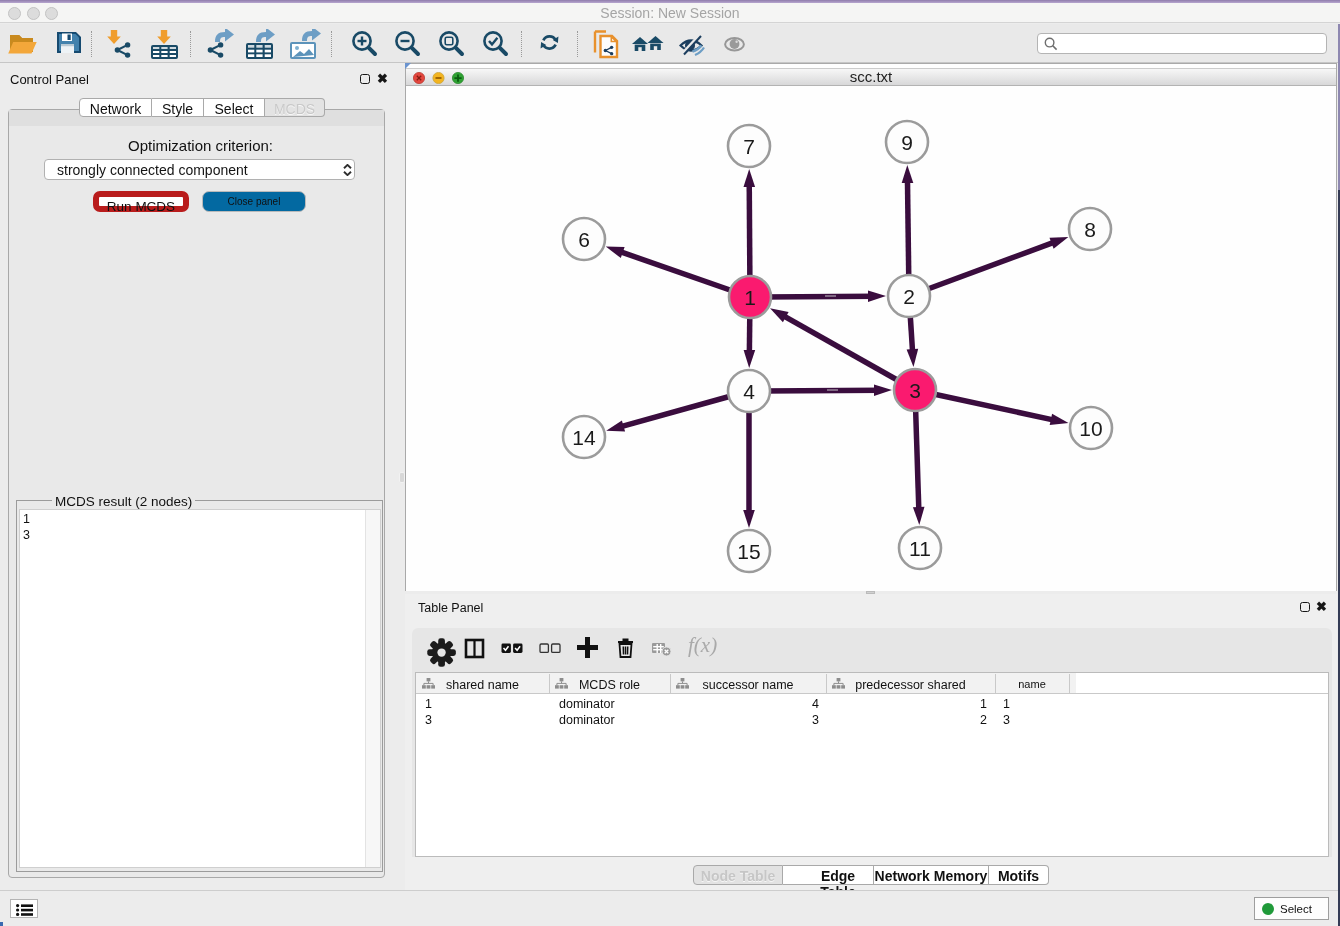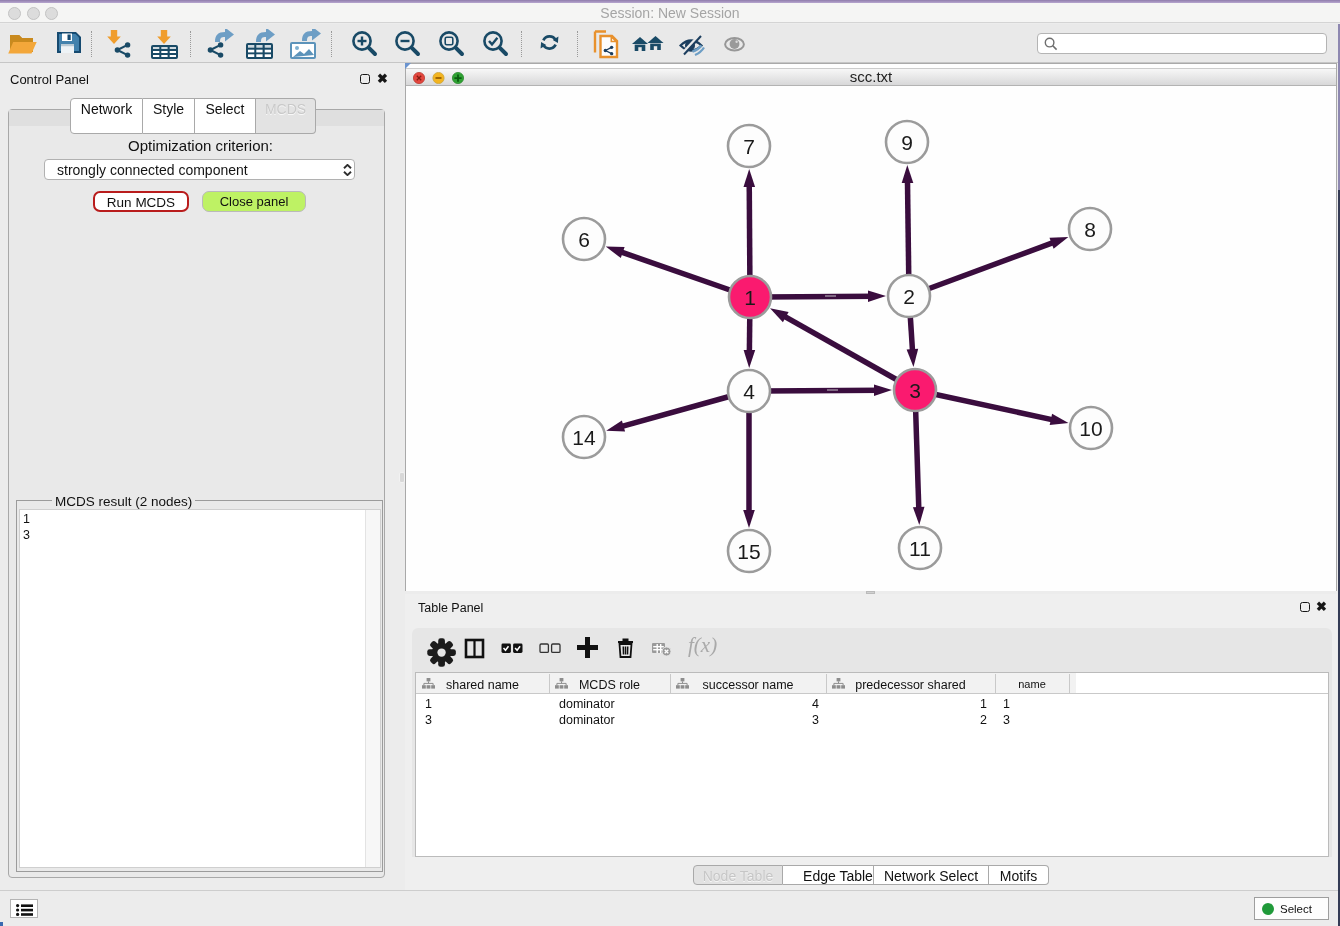--- a/index.html
+++ b/index.html
@@ -154,36 +154,36 @@
     <line x1="8.8" y1="8.8" x2="12.6" y2="12.6" stroke="#6e6e6e" stroke-width="1.6"></line>
   </svg>
 
 <div class="abs" style="left:10px;top:72px;font-size:13px;color:#111;">Control Panel</div>
 <div class="winbtn" style="left:360px;top:74px;"></div>
 <div class="xbtn" style="left:377px;top:71px;">✖</div>
 
 <div class="abs" style="left:8px;top:109px;width:377px;height:769px;background:#e9e9e9;border:1px solid #a8a8a8;border-radius:4px;"></div>
 <div class="abs" style="left:9px;top:110px;width:375px;height:16px;background:#dfdfdf;"></div>
 
-<div class="abs" style="left:70px;top:98px;width:246px;height:36px;">
+<div class="abs" style="left:79px;top:98px;width:246px;height:19px;">
   <div class="tab" style="left:0;width:73px;border-left:1px solid #a9a9a9;border-radius:4px 0 0 4px;"><span>Network</span></div>
   <div class="tab" style="left:73px;width:52px;"><span>Style</span></div>
   <div class="tab" style="left:125px;width:61px;"><span>Select</span></div>
   <div class="tab" style="left:186px;width:60px;background:#e3e3e3;border-radius:0 4px 4px 0;color:#c9c9c9;text-shadow:0 1px 0 #f8f8f8;"><span>MCDS</span></div>
 </div>
 <div class="abs" style="left:8px;top:137px;width:385px;text-align:center;font-size:15px;color:#111;">Optimization criterion:</div>
 
 <div class="abs" style="left:44px;top:159px;width:311px;height:21px;background:#fff;border:1px solid #b1b1b1;border-radius:4px;font-size:14px;color:#141414;line-height:20px;padding-left:12px;">strongly connected component</div>
 <svg class="abs" style="left:343px;top:163.5px" width="9" height="12" viewBox="0 0 9 12">
     <path d="M1,4.3 L4.5,0.9 L8,4.3" fill="none" stroke="#2e2e2e" stroke-width="1.9"></path>
     <path d="M1,7.7 L4.5,11.1 L8,7.7" fill="none" stroke="#2e2e2e" stroke-width="1.9"></path>
   </svg>
 
-<div class="abs" style="left:93px;top:191px;width:96px;height:21px;background:#fff;border:2px solid #b91c1c;border-radius:7px;font-size:13.5px;color:#111;text-align:center;line-height:19px;">Run MCDS</div>
-<div class="abs" style="left:202px;top:191px;width:104px;height:21px;background:#bef264;border:1px solid #bababa;border-radius:7px;font-size:13px;color:#111;text-align:center;line-height:19px;">Close panel</div>
+<div class="abs" style="left:93px;top:191px;width:96px;height:21px;background:#fff;border:6px solid #b91c1c;border-radius:7px;font-size:13.5px;color:#111;text-align:center;line-height:19px;">Run MCDS</div>
+<div class="abs" style="left:202px;top:191px;width:104px;height:21px;background:#0369a1;border:1px solid #bababa;border-radius:7px;font-size:10px;color:#111;text-align:center;line-height:19px;">Close panel</div>
 
 <div class="abs" style="left:16px;top:500px;width:367px;height:372px;border:1px solid #9b9b9b;"></div>
 <div class="abs" style="left:24px;top:494px;background:#e9e9e9;padding:0 3px;font-size:13.5px;color:#111;margin-left:28px;">MCDS result (2 nodes)</div>
 <div class="abs" style="left:19px;top:509px;width:362px;height:359px;background:#fff;border:1px solid #cfcfcf;"></div>
 <div class="abs" style="left:365px;top:510px;width:15px;height:357px;background:#f7f7f7;border-left:1px solid #e3e3e3;"></div>
 <div class="abs" style="left:23px;top:512px;font-size:12.5px;color:#111;line-height:15.5px;">1<br>3</div>
 
 <div class="abs" style="left:399px;top:472px;width:6px;height:11px;border:1px solid #f2f2f2;background:#d8d8d8;border-radius:2px;"></div>
 
 <div class="abs" style="left:405px;top:63px;width:932px;height:528px;background:#fefefe;border:1px solid #a9a9a9;border-bottom:none;"></div>
@@ -373,24 +373,24 @@
 <div class="abs" style="left:559px;top:697px;font-size:12.5px;color:#111;">dominator</div>
 <div class="abs" style="left:670px;top:697px;width:149px;text-align:right;font-size:12.5px;color:#111;">4</div>
 <div class="abs" style="left:826px;top:697px;width:161px;text-align:right;font-size:12.5px;color:#111;">1</div>
 <div class="abs" style="left:1003px;top:697px;font-size:12.5px;color:#111;">1</div>
 <div class="abs" style="left:425px;top:713px;font-size:12.5px;color:#111;">3</div>
 <div class="abs" style="left:559px;top:713px;font-size:12.5px;color:#111;">dominator</div>
 <div class="abs" style="left:670px;top:713px;width:149px;text-align:right;font-size:12.5px;color:#111;">3</div>
 <div class="abs" style="left:826px;top:713px;width:161px;text-align:right;font-size:12.5px;color:#111;">2</div>
 <div class="abs" style="left:1003px;top:713px;font-size:12.5px;color:#111;">3</div>
 
-<div class="abs" style="left:693px;top:865px;width:336px;height:20px;">
+<div class="abs" style="left:693px;top:865px;width:336px;height:20px;font-weight:bold;">
   <div class="tab" style="left:0;width:90px;border-left:1px solid #a9a9a9;border-radius:4px 0 0 4px;background:#e2e2e2;color:#c6c6c6;text-shadow:0 1px 0 #f6f6f6;"><span>Node Table</span></div>
   <div class="tab" style="left:90px;width:91px;padding-left:20px;"><span>Edge Table</span></div>
-  <div class="tab" style="left:181px;width:115px;"><span>Network Select</span></div>
+  <div class="tab" style="left:181px;width:115px;"><span>Network Memory</span></div>
   <div class="tab" style="left:296px;width:60px;border-radius:0 4px 4px 0;"><span>Motifs</span></div>
 </div>
 
 <div class="abs" style="left:0;top:890px;width:1340px;height:36px;background:#ececec;border-top:1px solid #cdcdcd;"></div>
 <div class="abs" style="left:10px;top:899px;width:28px;height:19px;background:#fff;border:1px solid #b4b4b4;">
     <svg style="position:absolute;left:5px;top:3.5px" width="17" height="12" viewBox="0 0 17 12">
       <circle cx="1.6" cy="1.6" r="1.6" fill="#111"></circle>
       <rect x="5" y="0.4" width="12" height="2.6" fill="#111"></rect>
       <circle cx="1.6" cy="6" r="1.6" fill="#111"></circle>
       <rect x="5" y="4.8" width="12" height="2.6" fill="#111"></rect>

